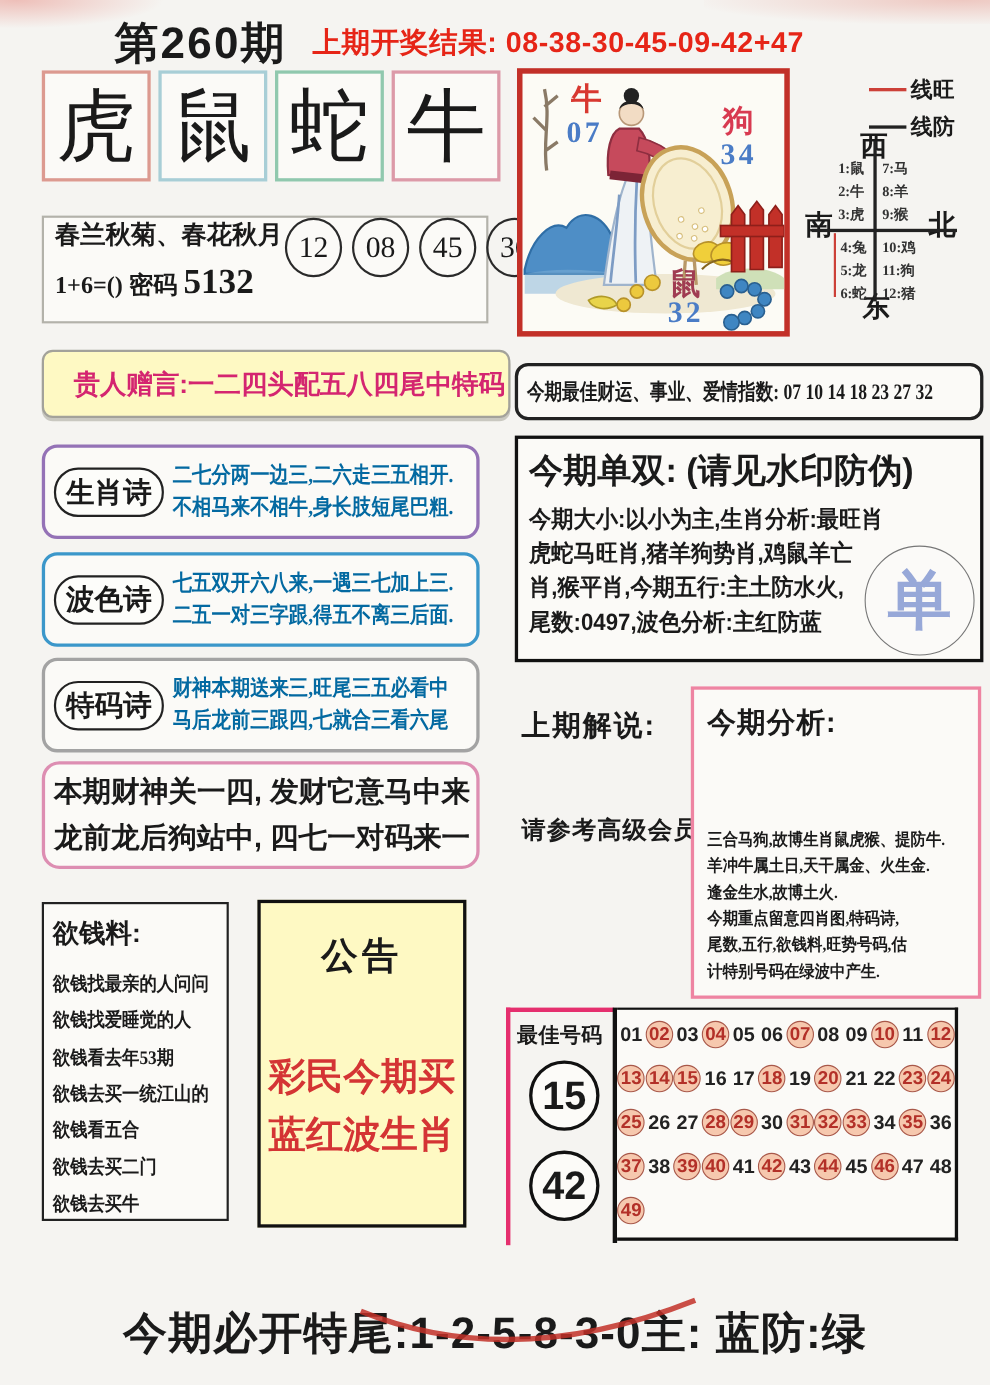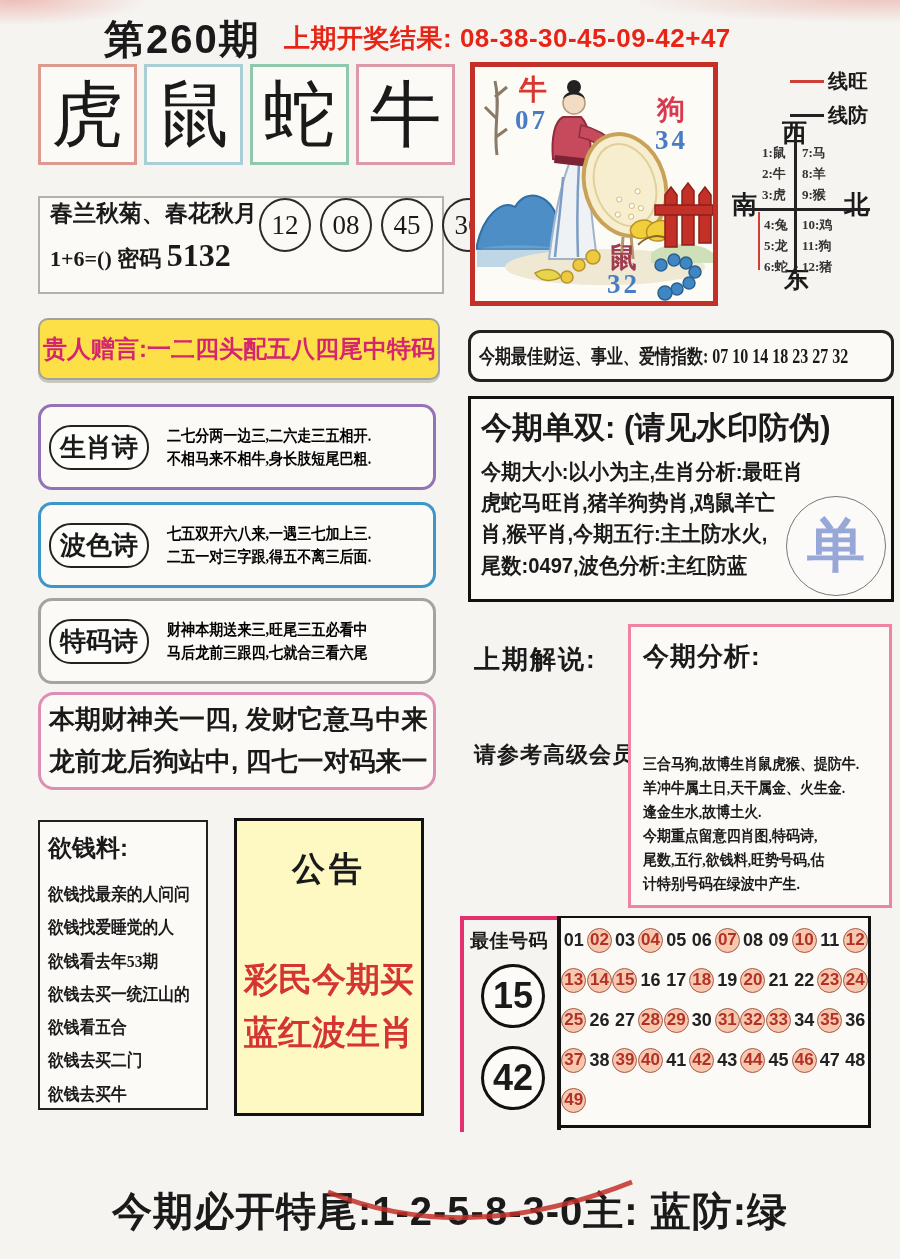--- a/index.html
+++ b/index.html
@@ -33,31 +33,31 @@
   #code-text{padding-left:10px;width:212px;}
   #code-line1{font-size:23px;font-weight:bold;white-space:nowrap;}
   #code-line2{font-size:22px;font-weight:bold;margin-top:8px;white-space:nowrap;}
   #code-num{font-size:32px;font-family:"Liberation Serif","DejaVu Serif",serif;}
   #code-balls{display:flex;gap:9px;margin-left:2px;}
   .ball{width:48px;height:50px;border:2.5px solid #2a2a2a;border-radius:50%;
     display:flex;align-items:center;justify-content:center;
     font-size:27px;font-family:"Liberation Serif","DejaVu Serif",serif;}
 
   
-  #noble{left:38px;top:318px;width:398px;height:58px;background:#fde047;border:2.5px solid #a3a29a;border-radius:10px;
+  #noble{left:38px;top:318px;width:398px;height:58px;background:#fef9c3;border:2.5px solid #a3a29a;border-radius:10px;
     box-shadow:0 3px 0 #c9c8c0;display:flex;align-items:center;justify-content:center;
-    font-size:24px;font-weight:bold;color:#d42570;white-space:nowrap;}
+    font-size:24px;font-weight:bold;color:#d42570;white-space:nowrap;padding-left:24px;}
 
   
   .poem{left:38px;width:398px;height:86px;background:#fbfaf7;border-radius:14px;
     display:flex;align-items:center;padding-left:8px;box-sizing:border-box;position:absolute;}
   .poem-pill{border:2.5px solid #222;border-radius:22px;padding:3px 9px;
     font-family:Liberation Serif, serif;font-size:26px;font-weight:bold;white-space:nowrap;background:#fdfdfa;}
-  .poem-body{margin-left:18px;font-family:"Liberation Serif","DejaVu Serif",serif;
-    font-size:16px;font-weight:bold;line-height:1.45;color:#000000;}
+  .poem-body{margin-left:8px;font-family:"Liberation Serif","DejaVu Serif",serif;
+    font-size:20px;font-weight:bold;line-height:1.45;color:#0369a1;}
   #poem-shengxiao{top:404px;border:3px solid #9472b6;}
   #poem-bose{top:502px;border:3px solid #3b97ca;}
   #poem-tema{top:598px;border:3px solid #a3a3a3;}
 
   
   #caishen{left:38px;top:692px;width:398px;height:98px;background:#fbfaf7;border:3px solid #dd8eb2;border-radius:16px;
     display:flex;flex-direction:column;justify-content:center;padding-left:8px;box-sizing:border-box;
     font-size:26px;font-weight:bold;line-height:1.6;white-space:nowrap;}
 
   

